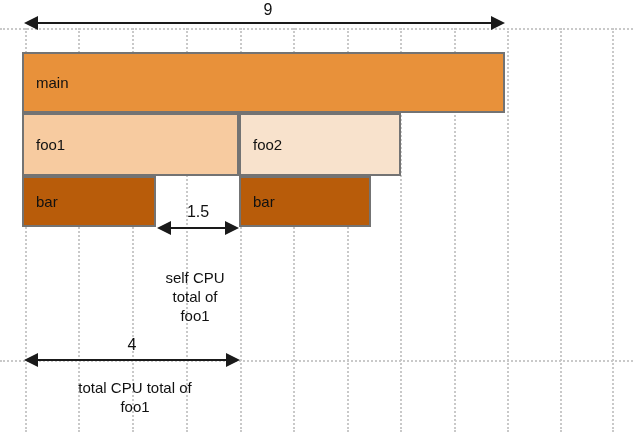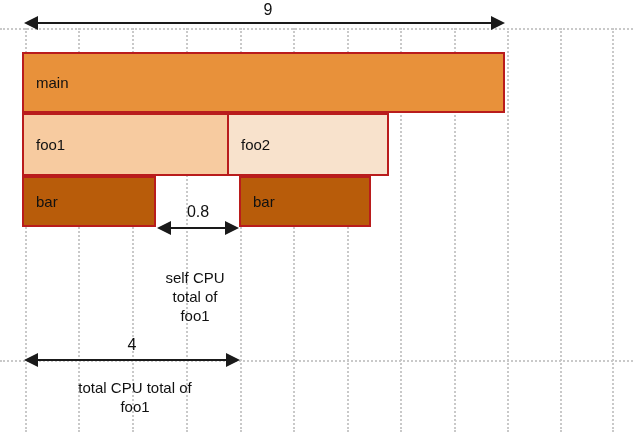--- a/index.html
+++ b/index.html
@@ -5,21 +5,21 @@
   html,body{margin:0;padding:0;background:#ffffff;}
   body{width:633px;height:440px;position:relative;overflow:hidden;
        font-family:"Liberation Sans",sans-serif;color:#1a1a1a;}
   #stage{position:absolute;inset:0;}
 
   
   .gridline{position:absolute;width:0;border-left:2px dotted #c9c9c9;}
   .gridline-h{position:absolute;height:0;border-top:2px dotted #c9c9c9;width:100%;left:0;}
 
   
-  .bar{position:absolute;border:2px solid #b91c1c;box-sizing:border-box;
+  .bar{position:absolute;border:2px solid #737373;box-sizing:border-box;
        display:flex;align-items:center;}
   .bar-label{font-size:15px;line-height:1;padding-left:12px;color:#111111;
              white-space:nowrap;}
 
   
   .arrow{position:absolute;height:0;border-top:2px solid #1a1a1a;}
   .arrowhead{position:absolute;width:0;height:0;border-top:7px solid transparent;
              border-bottom:7px solid transparent;}
   .arrowhead.left{border-right:14px solid #1a1a1a;}
   .arrowhead.right{border-left:14px solid #1a1a1a;}
@@ -57,33 +57,33 @@
   <div class="arrowhead right" style="left:491px;top:16px;"></div>
 
   <div class="bar" style="left:22px;top:52px;width:483px;height:61px;background:#E8913A;">
     <span class="bar-label">main</span>
   </div>
 
   <div class="bar" style="left:22px;top:113px;width:217px;height:63px;background:#F7CBA0;">
     <span class="bar-label">foo1</span>
   </div>
 
-  <div class="bar" style="left:227px;top:113px;width:162px;height:63px;background:#F8E2CC;">
+  <div class="bar" style="left:239px;top:113px;width:162px;height:63px;background:#F8E2CC;">
     <span class="bar-label">foo2</span>
   </div>
 
   <div class="bar" style="left:22px;top:176px;width:134px;height:51px;background:#B85C0A;">
     <span class="bar-label">bar</span>
   </div>
 
   <div class="bar" style="left:239px;top:176px;width:132px;height:51px;background:#B85C0A;">
     <span class="bar-label">bar</span>
   </div>
 
-  <div class="meas-value" style="left:158px;top:204px;width:80px;">0.8</div>
+  <div class="meas-value" style="left:158px;top:204px;width:80px;">1.5</div>
   <div class="arrow" style="left:163px;top:227px;width:70px;"></div>
   <div class="arrowhead left" style="left:157px;top:221px;"></div>
   <div class="arrowhead right" style="left:225px;top:221px;"></div>
 
   <div class="caption" style="left:135px;top:268px;width:120px;">
     <div>self CPU</div>
     <div>total of</div>
     <div>foo1</div>
   </div>
 

